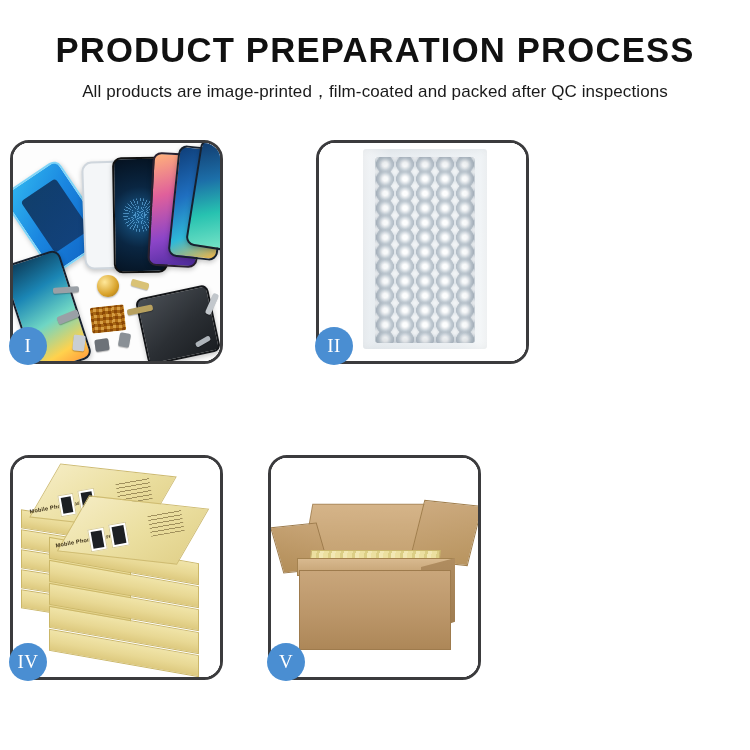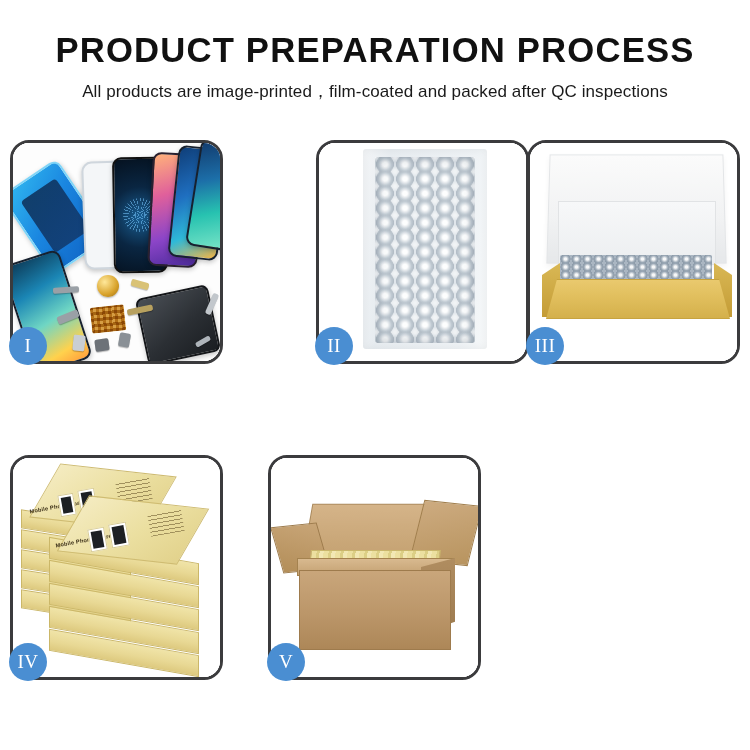--- a/index.html
+++ b/index.html
@@ -410,33 +410,20 @@
   <div class="panel p2">
     <div class="panel-clip">
       <div class="scene2">
         <div class="wrap-sheet"></div>
         <div class="bubbles"></div>
       </div>
     </div>
     <div class="badge">II</div>
   </div>
 
-  <div class="panel p3">
-    <div class="panel-clip">
-      <div class="scene3">
-        <div class="m3-lid"></div>
-        <div class="m3-inner"></div>
-        <div class="m3-fill"></div>
-        <div class="m3-left"></div>
-        <div class="m3-right"></div>
-        <div class="m3-front"></div>
-      </div>
-    </div>
-    <div class="badge">III</div>
-  </div>
 
   <div class="panel p4">
     <div class="panel-clip">
       <div class="scene4">
         <div class="stack">
 
           <div class="kbox" style="left:8px;  top:60px;  width:108px; height:17px; transform:skewY(9deg);"></div>
           <div class="kbox" style="left:8px;  top:80px;  width:108px; height:17px; transform:skewY(9deg);"></div>
           <div class="kbox" style="left:8px;  top:100px; width:108px; height:17px; transform:skewY(9deg);"></div>
           <div class="kbox" style="left:8px;  top:120px; width:108px; height:17px; transform:skewY(9deg);"></div>

